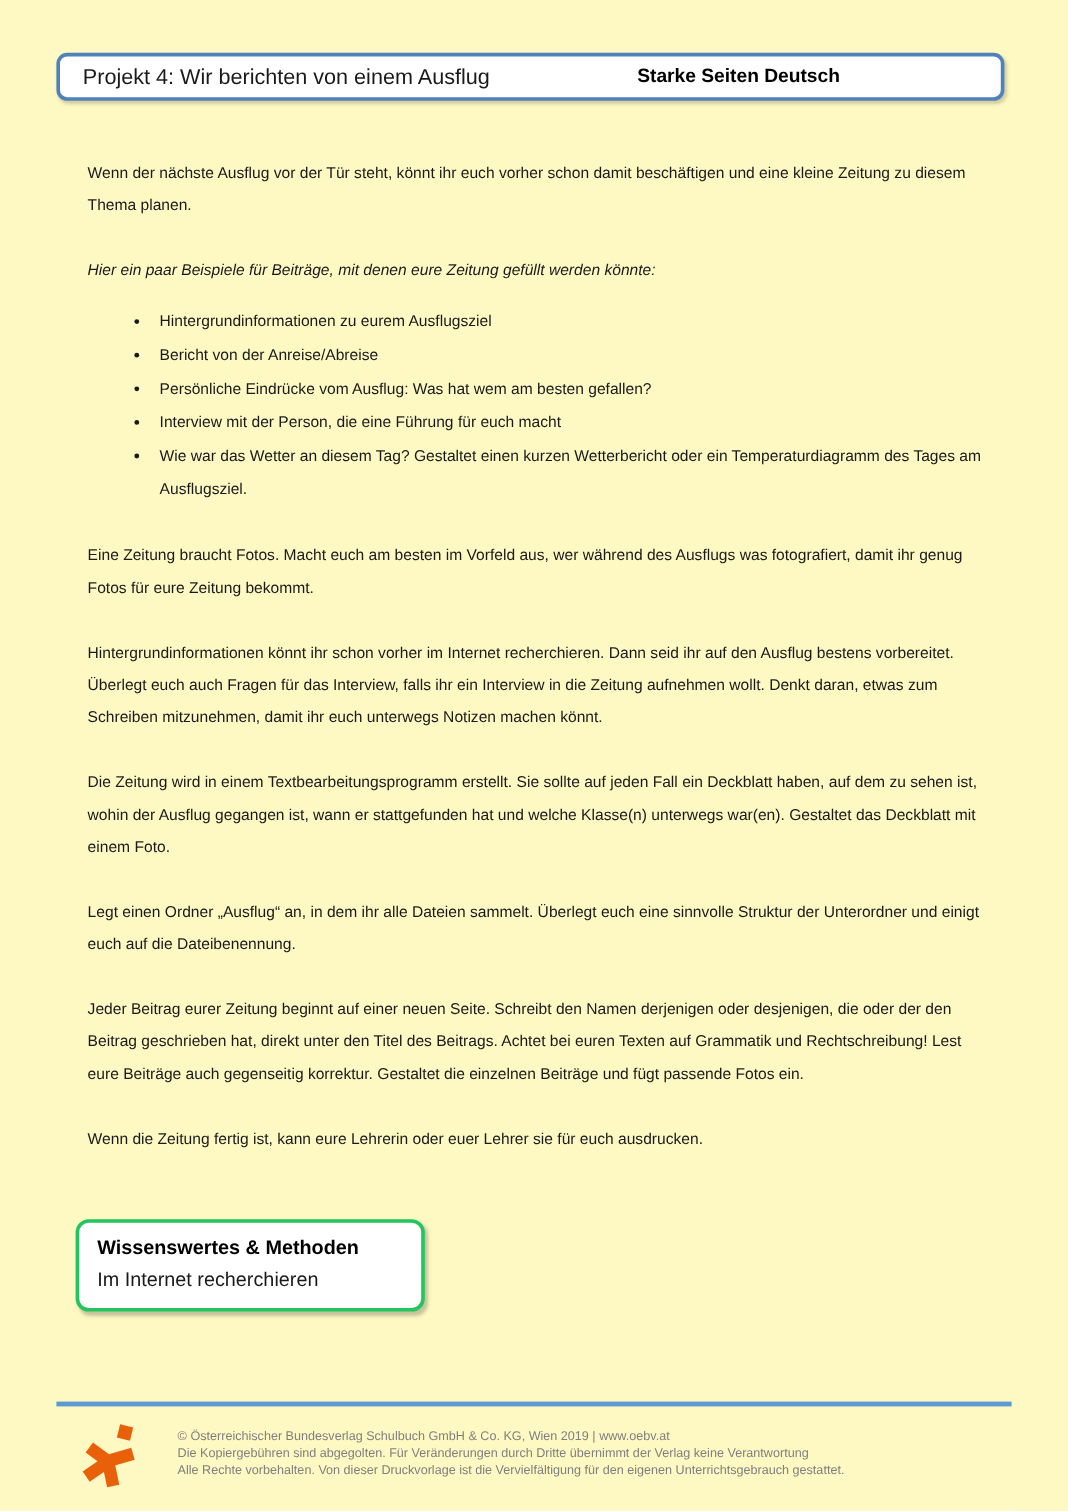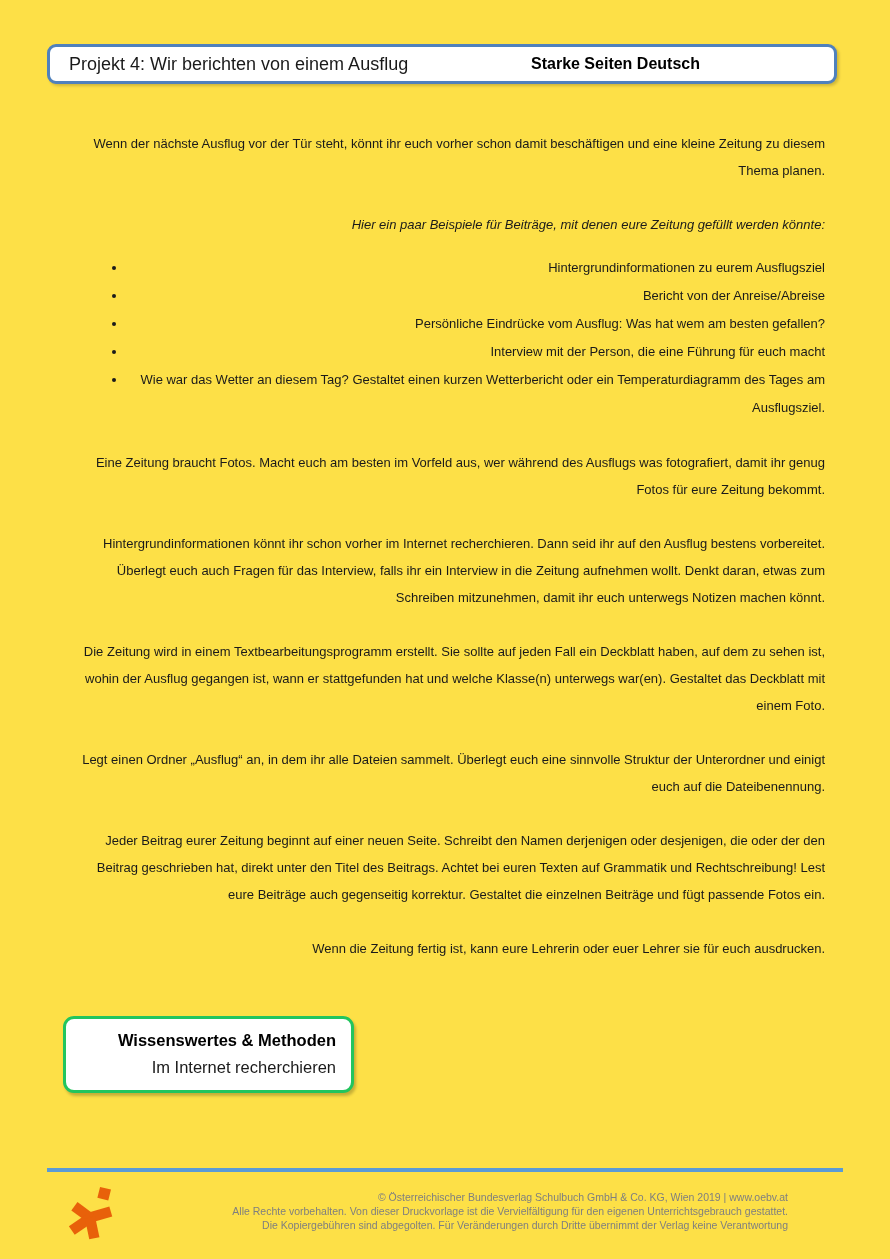--- a/index.html
+++ b/index.html
@@ -1,25 +1,24 @@
 <!DOCTYPE html>
 <html><head>
 <meta charset="utf-8">
 <style>
   * { margin: 0; padding: 0; box-sizing: border-box; }
   html, body { background: #ffffff; }
   .page {
     position: relative;
     width: 890px;
     height: 1259px;
-    background: #fde047;
+    background: #fef9c3;
     font-family: "Liberation Sans", sans-serif;
     color: #1a1a1a;
     overflow: hidden;
-    text-align: right;
   }
   
   .header-box {
     position: absolute;
     left: 47px; top: 44px;
     width: 790px; height: 40px;
     border: 3px solid #4f81bd;
     border-radius: 9px;
     background: #ffffff;
     box-shadow: 2px 2px 3px rgba(0,0,0,0.18);
@@ -147,17 +146,17 @@
         <line x1="31" y1="37" x2="12" y2="23"></line>
         <line x1="31" y1="36" x2="9" y2="51"></line>
         <line x1="30" y1="36" x2="35" y2="60"></line>
       </g>
       <rect x="40" y="2" width="13" height="13" fill="#e8610a" transform="rotate(14 46 8)"></rect>
     </svg>
   </div>
 
   <div class="footer-text">
     <div>© Österreichischer Bundesverlag Schulbuch GmbH &amp; Co. KG, Wien 2019 | www.oebv.at</div>
+    <div>Die Kopiergebühren sind abgegolten. Für Veränderungen durch Dritte übernimmt der Verlag keine Verantwortung</div>
     <div>Alle Rechte vorbehalten. Von dieser Druckvorlage ist die Vervielfältigung für den eigenen Unterrichtsgebrauch gestattet.</div>
-    <div>Die Kopiergebühren sind abgegolten. Für Veränderungen durch Dritte übernimmt der Verlag keine Verantwortung</div>
   </div>
 
 </div>
 
 </body></html>

